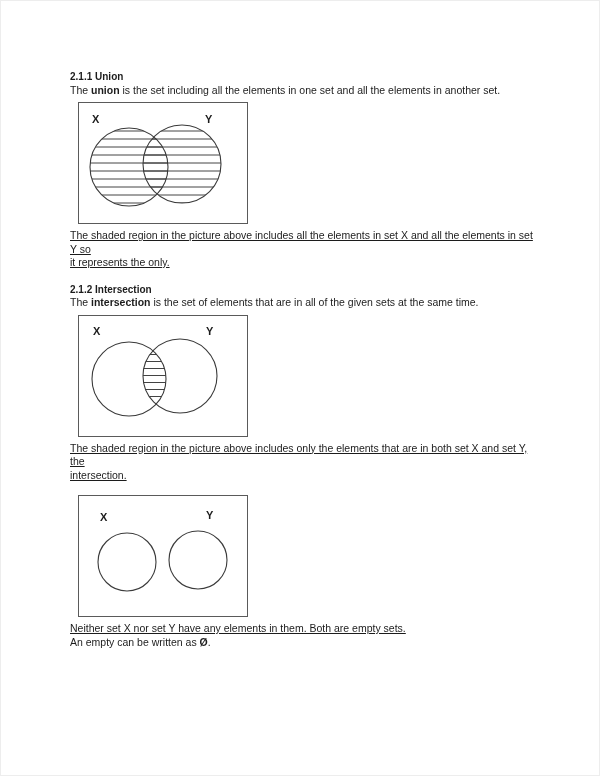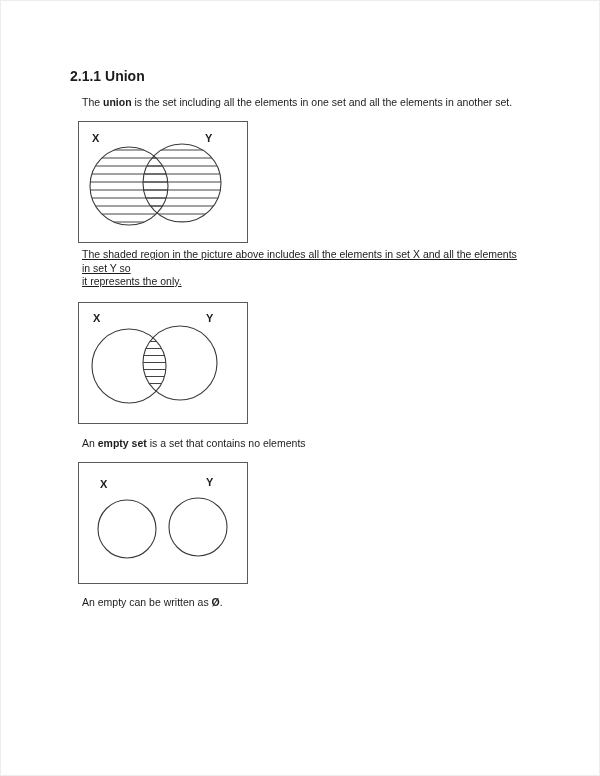--- a/index.html
+++ b/index.html
@@ -13,25 +13,25 @@
   }
   .page {
     position:absolute;
     left:70px; top:70px;
     width:465px;
     font-size:10.5px;
     line-height:13.5px;
   }
   h3 {
     margin:0;
-    font-size:14px;
+    font-size:10px;
     line-height:13.5px;
     font-weight:bold;
   }
-  p { margin:12px; }
+  p { margin:0; }
   b { font-weight:bold; }
   .diagram-box {
     width:168px; height:120px;
     border:1px solid #5a5a5a;
     margin:5px 0 5px 8px;
     background:#ffffff;
   }
   .caption { margin-top:4px;text-decoration:underline; }
   .section { margin-top:13px; }
   .section-empty { margin-top:13px; }
@@ -63,49 +63,52 @@
         <circle cx="103" cy="61" r="39" fill="url(#hatch-u)" stroke="#3a3a3a" stroke-width="1.1"></circle>
         <text class="set-label" x="13" y="20">X</text>
         <text class="set-label" x="126" y="20">Y</text>
       </svg>
     </div>
 
     <p class="caption"><span>The shaded region in the picture above includes all the elements in set X and all the elements in set Y so</span><br><span>it represents the only.</span></p>
   </section>
 
   <section class="section">
+    <h3>2.1.2 Intersection</h3>
+    <p><span>The </span><b>intersection</b><span> is the set of elements that are in all of the given sets at the same time.</span></p>
 
     <div class="diagram-box">
       <svg width="168" height="120" viewBox="0 0 168 120">
         <defs>
           <pattern id="hatch-i" width="7" height="7" patternUnits="userSpaceOnUse">
             <line x1="0" y1="3.5" x2="7" y2="3.5" stroke="#2e2e2e" stroke-width="0.9"></line>
           </pattern>
           <clipPath id="clip-set-x">
             <circle cx="50" cy="63" r="37"></circle>
           </clipPath>
         </defs>
         <circle cx="101" cy="60" r="37" fill="url(#hatch-i)" stroke="none" clip-path="url(#clip-set-x)"></circle>
         <circle cx="50" cy="63" r="37" fill="none" stroke="#3a3a3a" stroke-width="1.1"></circle>
         <circle cx="101" cy="60" r="37" fill="none" stroke="#3a3a3a" stroke-width="1.1"></circle>
         <text class="set-label" x="14" y="19">X</text>
         <text class="set-label" x="127" y="19">Y</text>
       </svg>
     </div>
 
+    <p class="caption"><span>The shaded region in the picture above includes only the elements that are in both set X and set Y, the</span><br><span>intersection.</span></p>
   </section>
 
   <section class="section-empty">
-    <p><span>An </span><b>empty set</b><span> is a set that contains no elements</span></p>
 
     <div class="diagram-box">
       <svg width="168" height="120" viewBox="0 0 168 120">
         <circle cx="48" cy="66" r="29" fill="none" stroke="#3a3a3a" stroke-width="1.1"></circle>
         <circle cx="119" cy="64" r="29" fill="none" stroke="#3a3a3a" stroke-width="1.1"></circle>
         <text class="set-label" x="21" y="25">X</text>
         <text class="set-label" x="127" y="23">Y</text>
       </svg>
     </div>
 
+    <p class="caption">Neither set X nor set Y have any elements in them.  Both are empty sets.</p>
     <p><span>An empty can be written as </span><b>Ø</b><span>.</span></p>
   </section>
 
 </div>
 
 </body></html>

